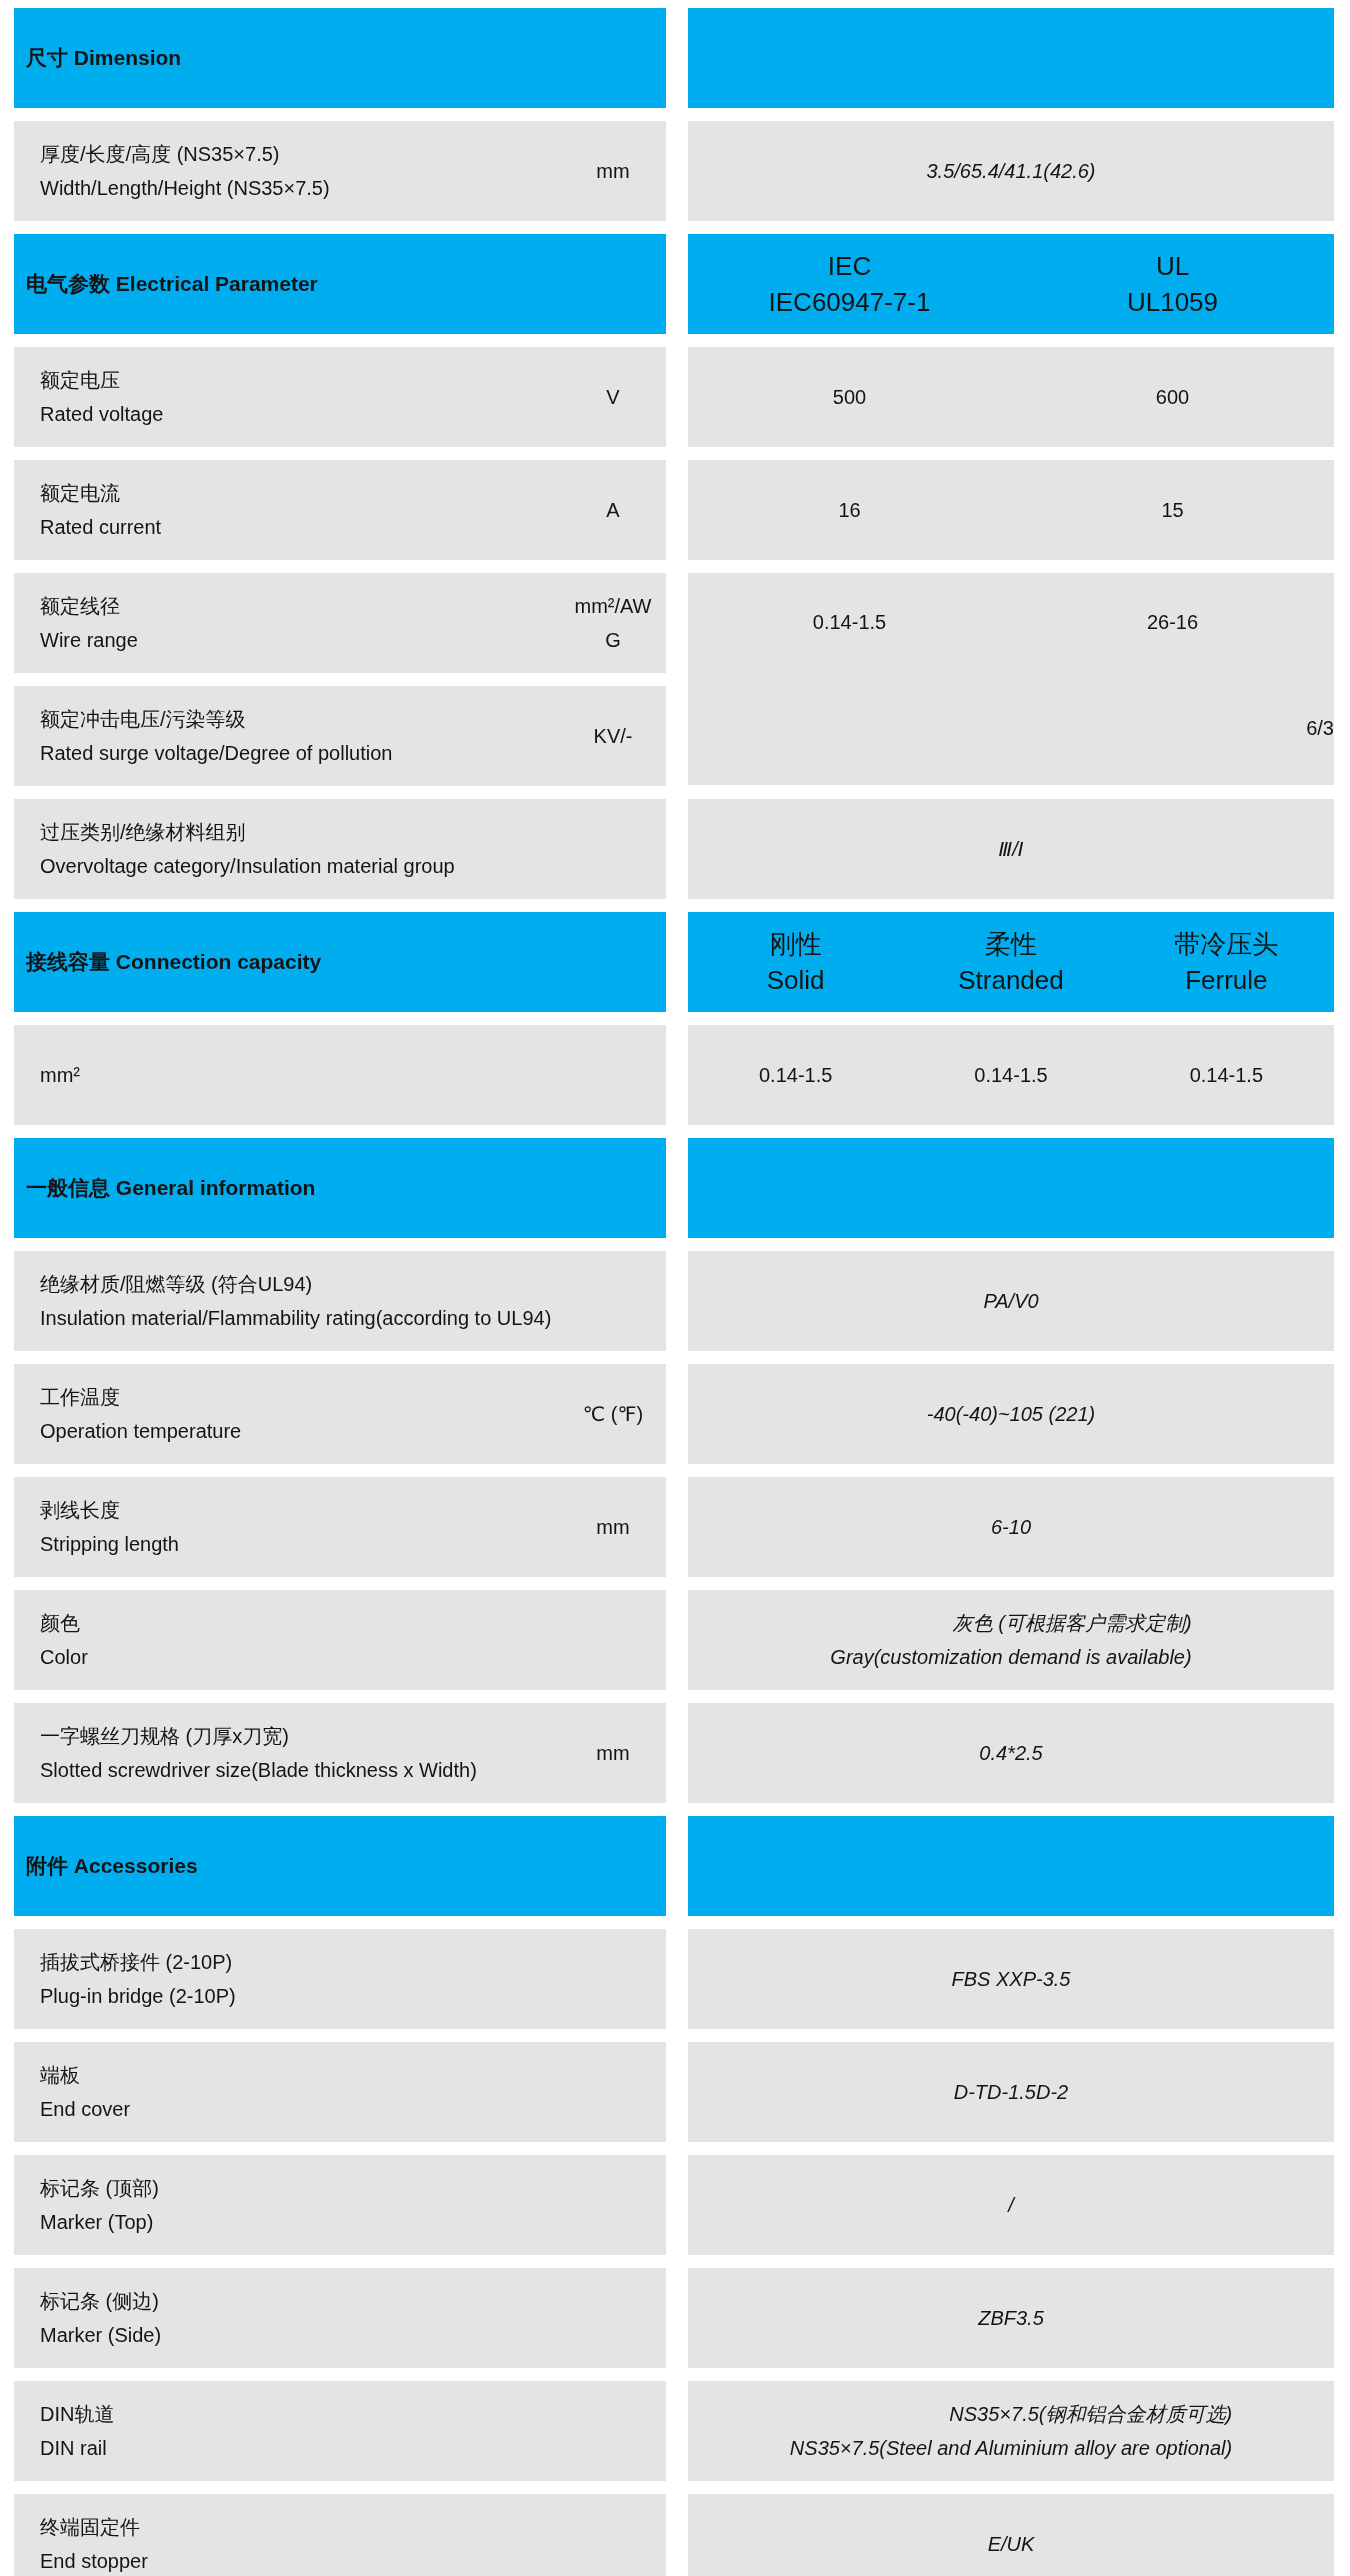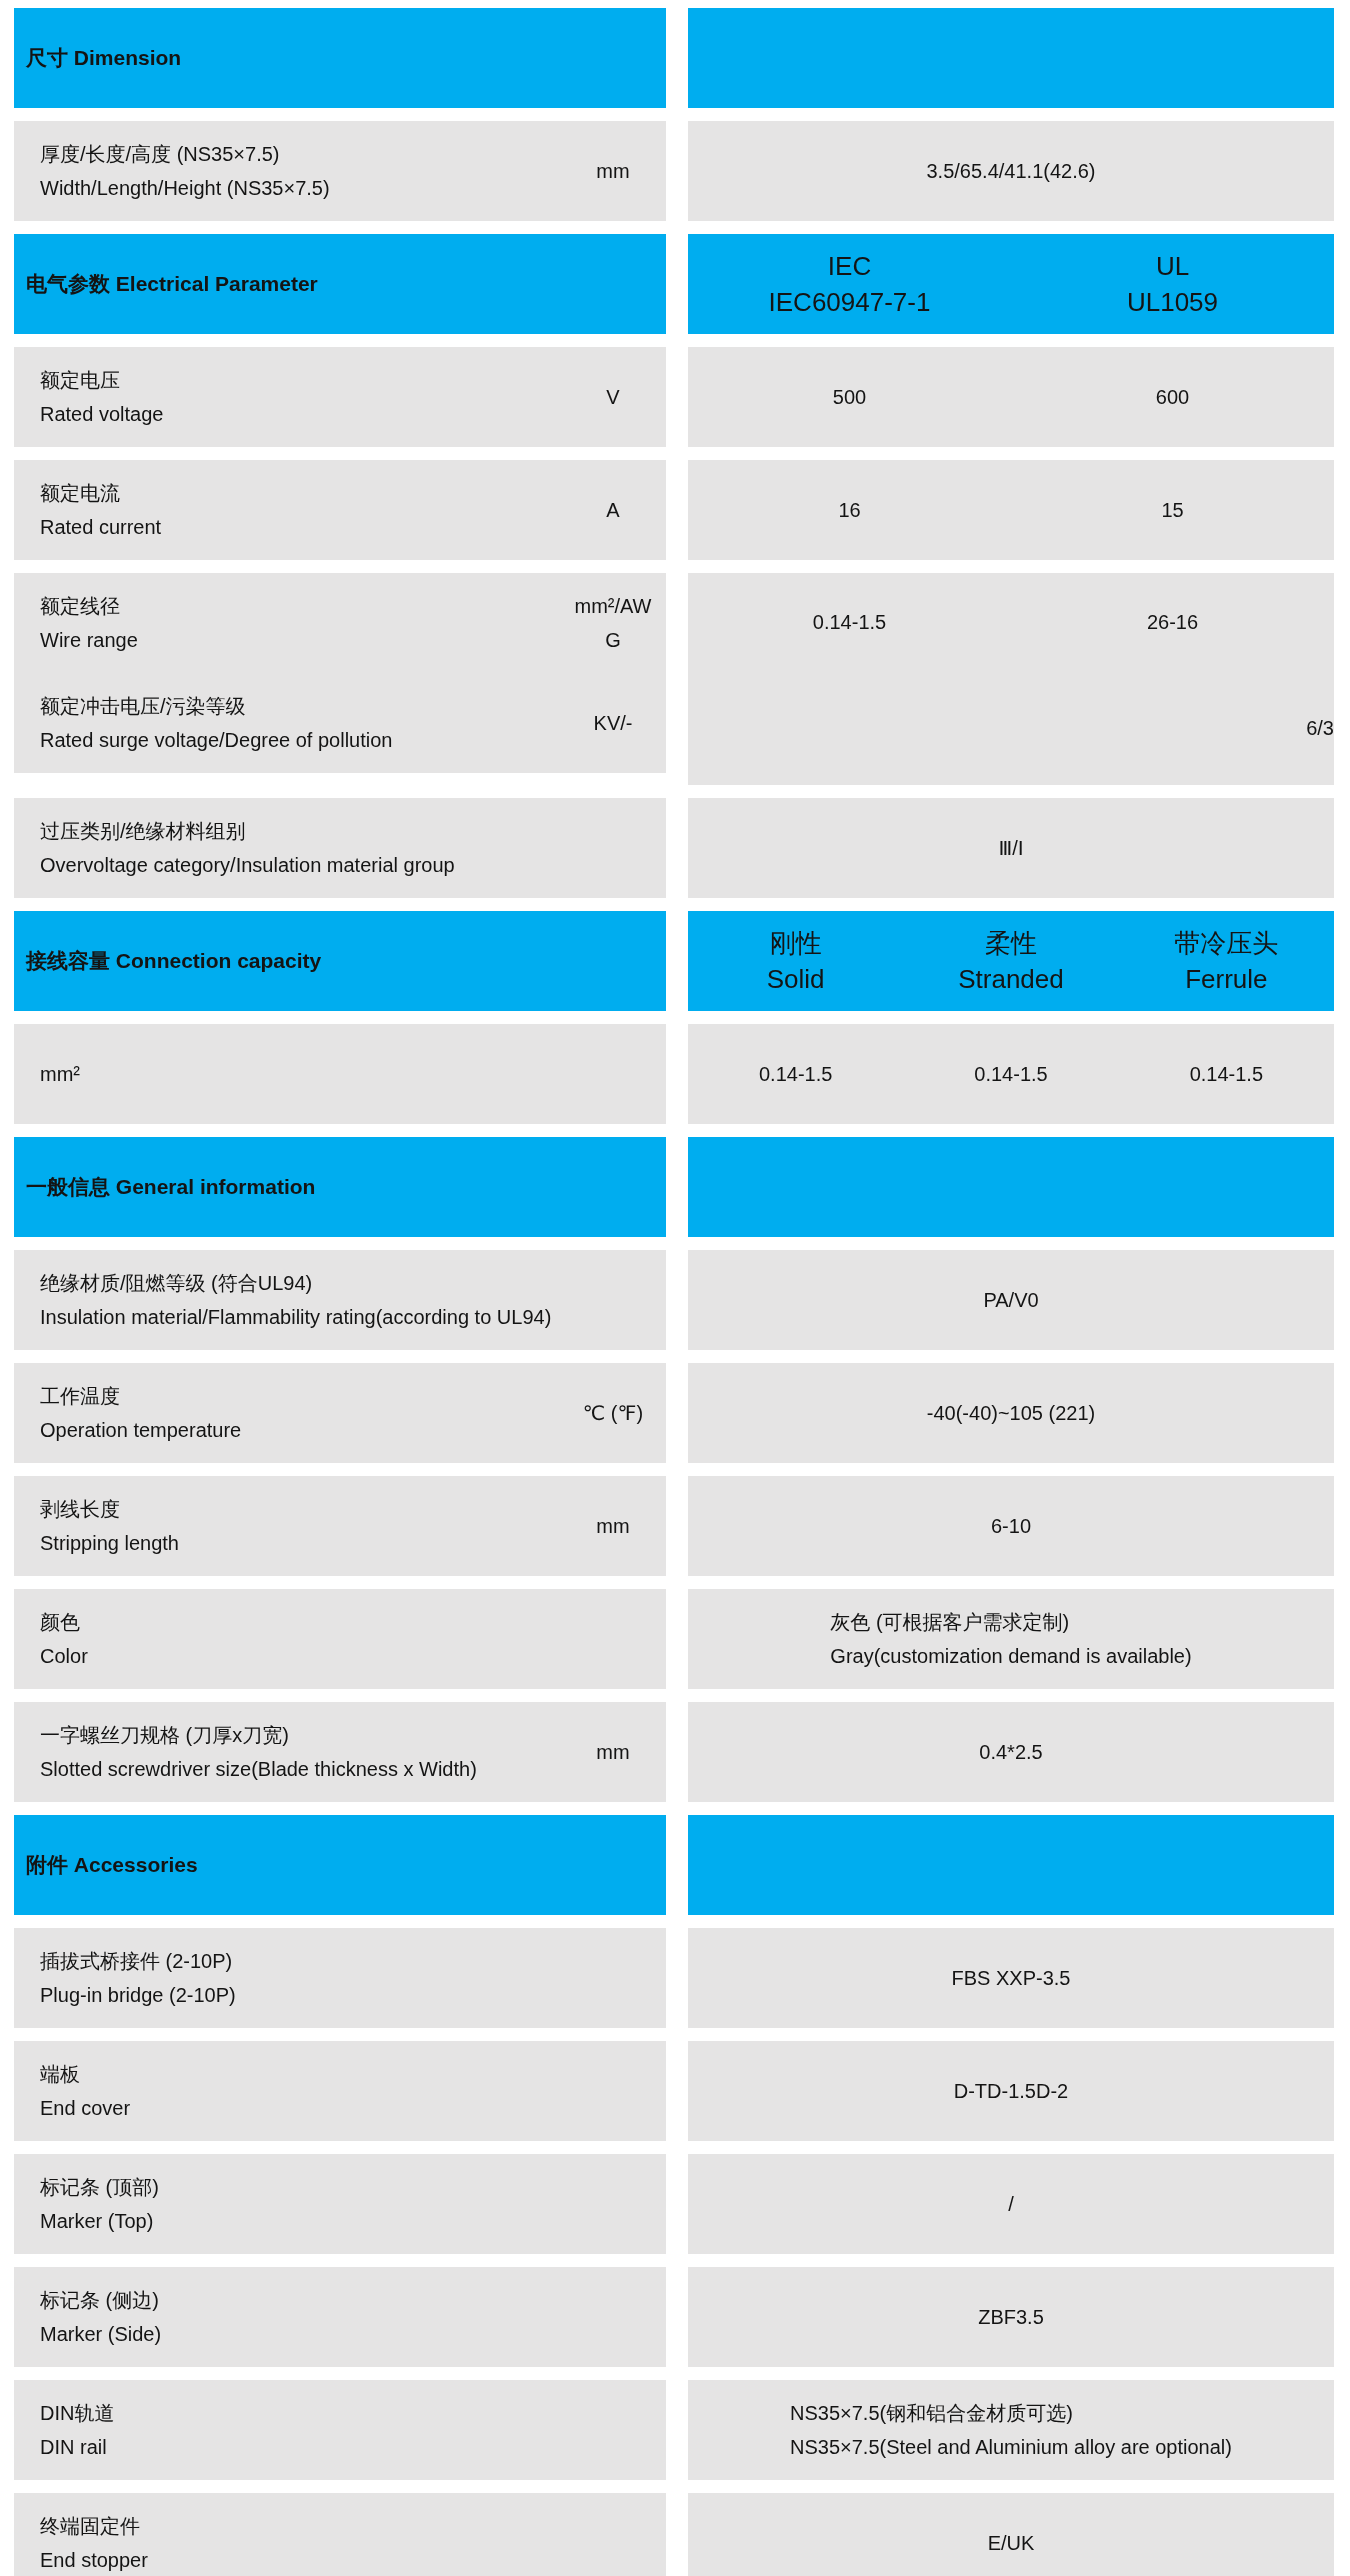--- a/index.html
+++ b/index.html
@@ -34,27 +34,27 @@
   }
   .hlabel{padding-left:12px;}
   .sub{font-weight:normal;font-size:26px;line-height:36px;}
   
   .labels{flex:1 1 auto;padding-left:17px;line-height:34px;min-width:0;margin-left:9px;}
   .unit{
     flex:0 0 78px;width:78px;margin-right:14px;
     text-align:center;word-break:break-all;line-height:34px;
   }
   
-  .center{justify-content:center;text-align:left;}
+  .center{justify-content:center;text-align:right;font-style:italic;}
   .halves{display:flex;width:100%;}
   .halves>div{flex:1;text-align:center;}
   .thirds{display:flex;width:100%;}
   .thirds>div{flex:1;text-align:center;}
   
-  .stack{display:flex;flex-direction:column;width:652px;flex:0 0 652px;}
+  .stack{display:flex;flex-direction:column;gap:13px;width:652px;flex:0 0 652px;}
   .merged{
     background:var(--row_bg);height:212px;width:646px;flex:0 0 646px;
     display:flex;flex-direction:column;
   }
   .m-top{height:100px;display:flex;align-items:center;}
   .m-bottom{height:113px;display:flex;align-items:center;justify-content:flex-end;text-align:center;}
 </style>
 </head>
 <body>
 

